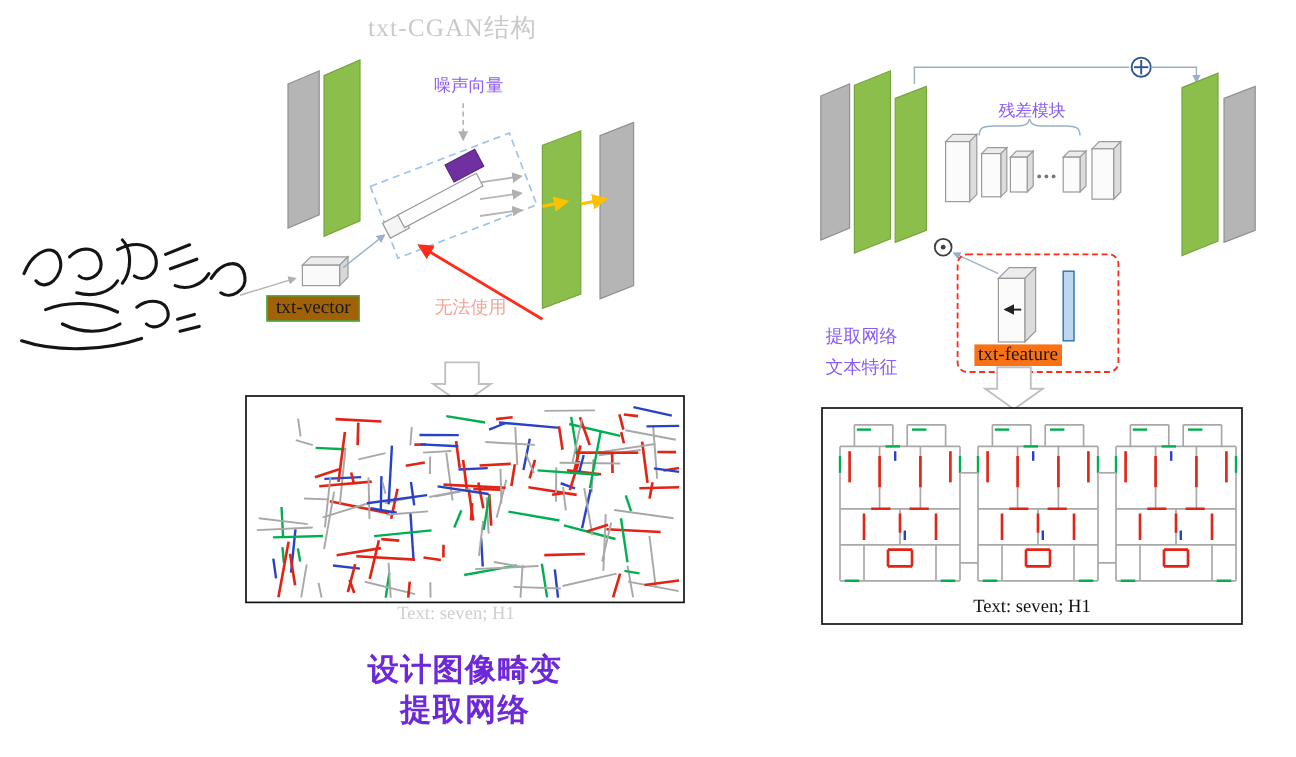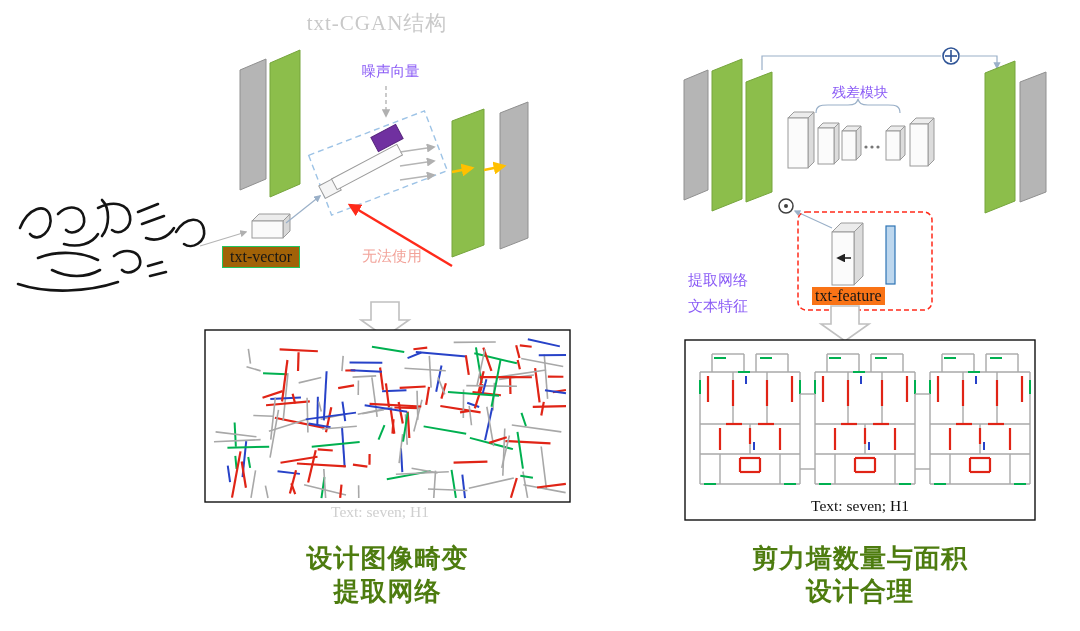--- a/index.html
+++ b/index.html
@@ -8,21 +8,21 @@
   .stage svg{position:absolute;left:0;top:0;}
   .lbl{position:absolute;white-space:nowrap;}
   .faint{color:#c9c9c9;}
   .faint-sm{color:#8b5cf6;font-size:14.5px;}
   .title{font-size:21px;letter-spacing:1px;text-align:center;}
   .black-lbl{color:#161616;font-size:16px;}
   .vec-box{background:#a16207;border:1px solid #22c55e;padding:1px 7px;}
   .concat{color:#f2a39a;font-size:15px;}
   .caption{font-size:15.5px;text-align:center;}
   .verdict{position:absolute;text-align:center;font-weight:700;font-size:26px;
-           line-height:33px;color:#4d7c0f;letter-spacing:1px;}
+           line-height:33px;color:#6d28d9;letter-spacing:1px;}
 </style>
 </head>
 <body>
 
 <div class="stage">
 
 <svg width="1080" height="631" viewBox="0 0 1080 631">
   <defs>
     <marker id="m-gray" viewBox="0 0 10 10" refX="8" refY="5" markerWidth="6" markerHeight="6" orient="auto">
           <path d="M0,0L10,5L0,10z" fill="#b0b0b0"></path>
@@ -442,18 +442,14 @@
 <div class="verdict" style="left:205px;top:542px;width:365px;">
   <div>设计图像畸变</div>
   <div>提取网络</div>
 </div>
 
 <div class="lbl faint-sm" style="left:798px;top:84px;width:124px;text-align:center;font-size:14px;">残差模块</div>
 <div class="lbl faint-sm" style="left:688px;top:249px;width:86px;font-size:15px;margin-top:48px;">文本特征</div>
 <div class="lbl faint-sm" style="left:688px;top:271px;width:86px;font-size:15px;">提取网络</div>
 <div class="lbl black-lbl" style="left:812px;top:287px;background:#f97316;padding:0 3px;">txt-feature</div>
 <div class="lbl caption" style="left:775px;top:497px;width:170px;color:#111;">Text: seven; H1</div>
-<div class="verdict" style="left:685px;top:542px;width:350px;">
-  <div>剪力墙数量与面积</div>
-  <div>设计合理</div>
+
 </div>
 
-</div>
-
 </body></html>

